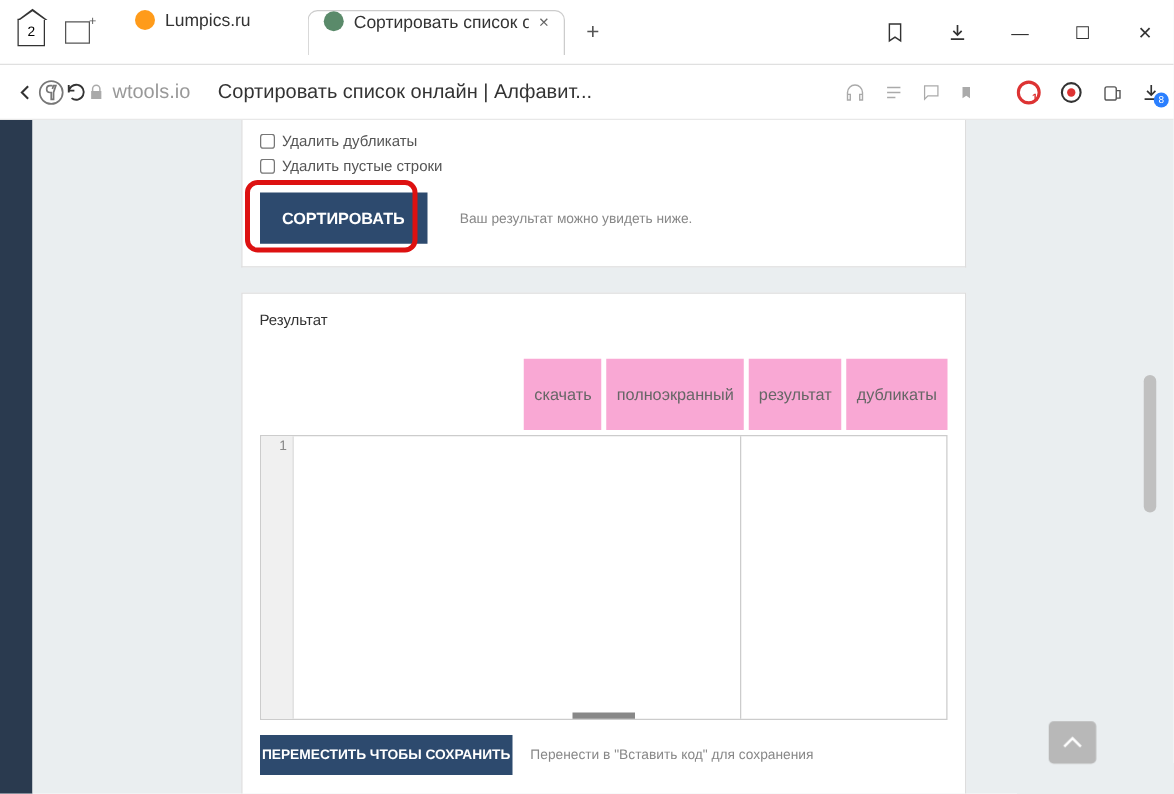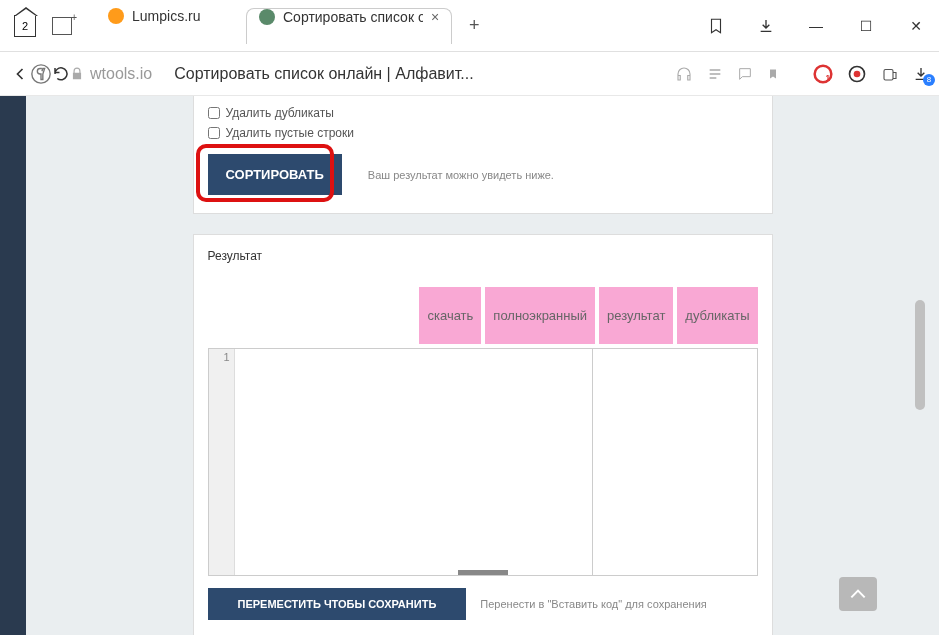--- a/index.html
+++ b/index.html
@@ -40,21 +40,21 @@
 .card-result{padding:14px 14px 18px}
 .result-title{font-size:12px;color:#333;margin-bottom:24px}
 .result-toolbar{display:flex;justify-content:flex-end;gap:4px;margin-bottom:4px}
 .tool-btn{background:#f9a8d4;border:none;color:#666;font-size:13px;padding:21px 8px;cursor:pointer}
 .editor{border:1px solid #ccc;height:228px;display:flex;background:#fff;position:relative}
 .gutter{width:26px;background:#f0f0f0;border-right:1px solid #ddd;font-size:11px;color:#888;text-align:right;padding:2px 4px}
 .editor-body{flex:1}
 .editor-divider{position:absolute;top:0;bottom:0;left:70%;width:1px;background:#ccc}
 .editor-handle{position:absolute;bottom:0;left:50%;transform:translateX(-50%);width:50px;height:5px;background:#888}
 .save-row{display:flex;align-items:center;margin-top:12px}
-.save-btn{background:#2d4a6e;color:#fff;font-size:11px;font-weight:bold;padding:10px 30px;border:none;cursor:pointer}
+.save-btn{background:#2d4a6e;color:#fff;font-size:11px;font-weight:bold;padding:10px 2px;border:none;cursor:pointer}
 .save-hint{font-size:11px;color:#888;margin-left:14px}
 .scroll-top{position:fixed;right:62px;bottom:24px;width:38px;height:34px;background:#b8b8b8;border-radius:4px;display:flex;align-items:center;justify-content:center}
 .scroll-top svg{width:16px;height:10px;fill:#fff}
 .vscroll{position:absolute;right:14px;top:300px;width:10px;height:110px;background:#c0c0c0;border-radius:5px}
 </style>
 </head>
 <body>
 
 <div class="titlebar">
   <div class="home-icon">

